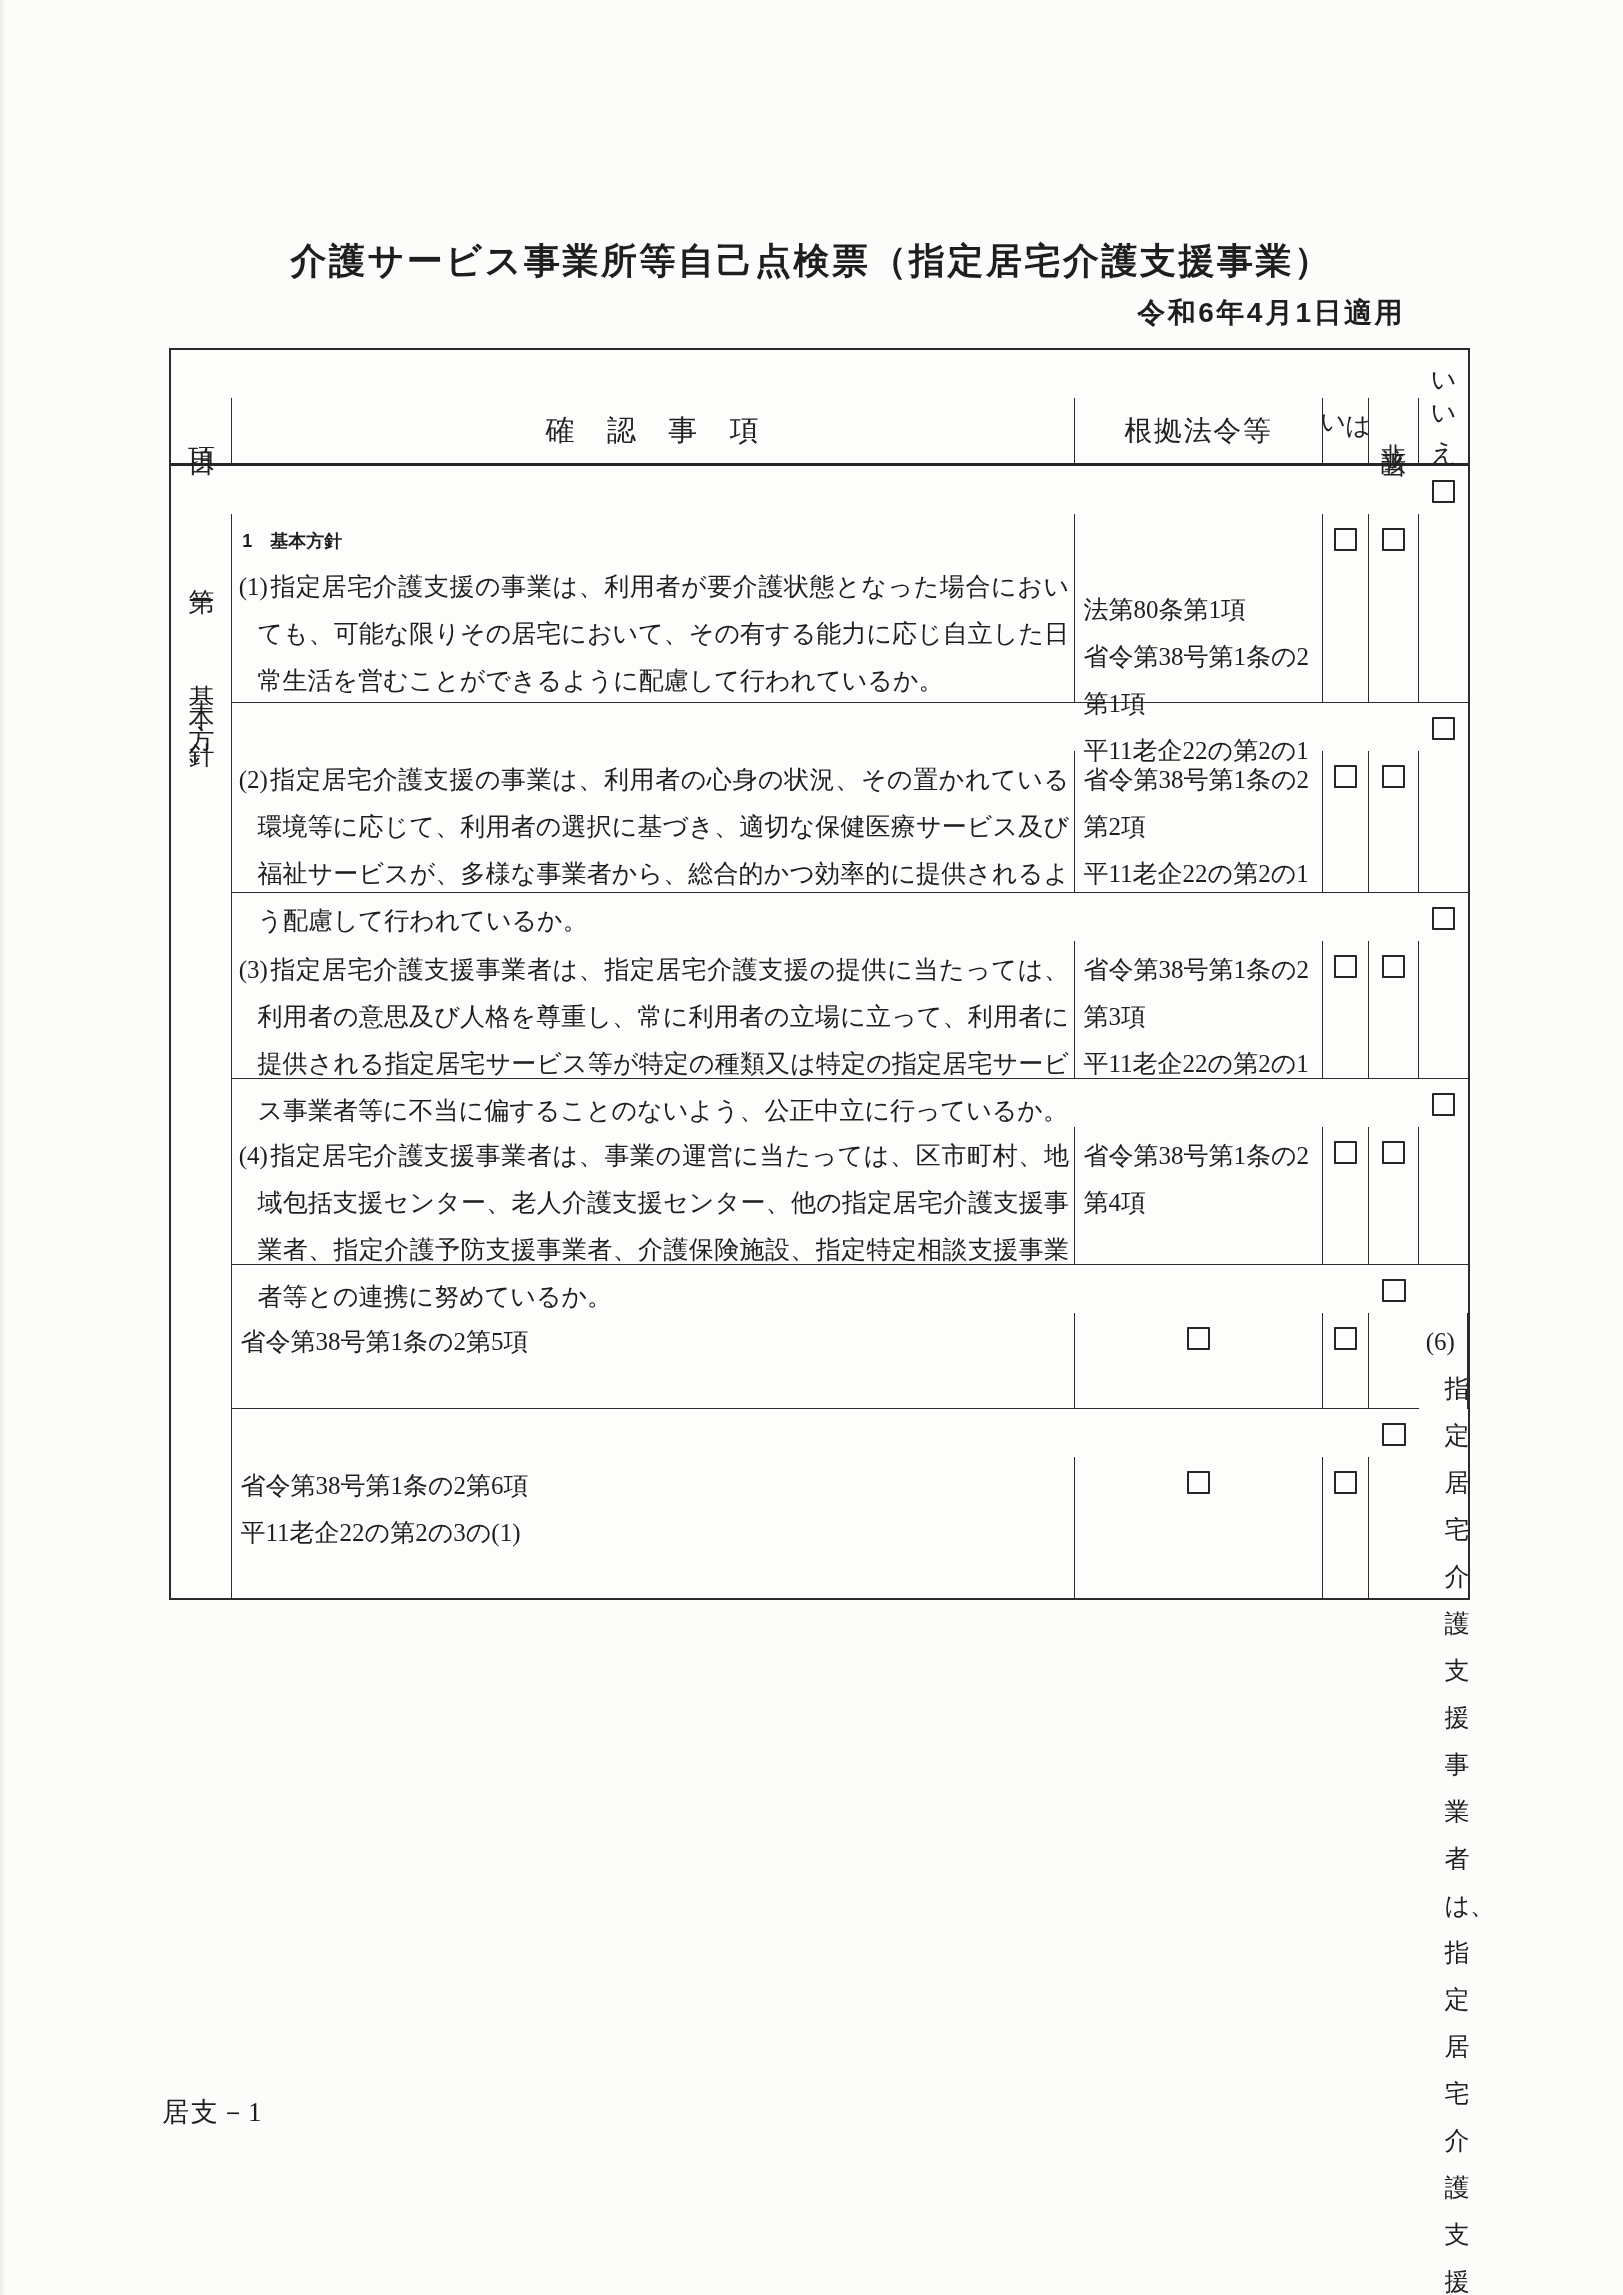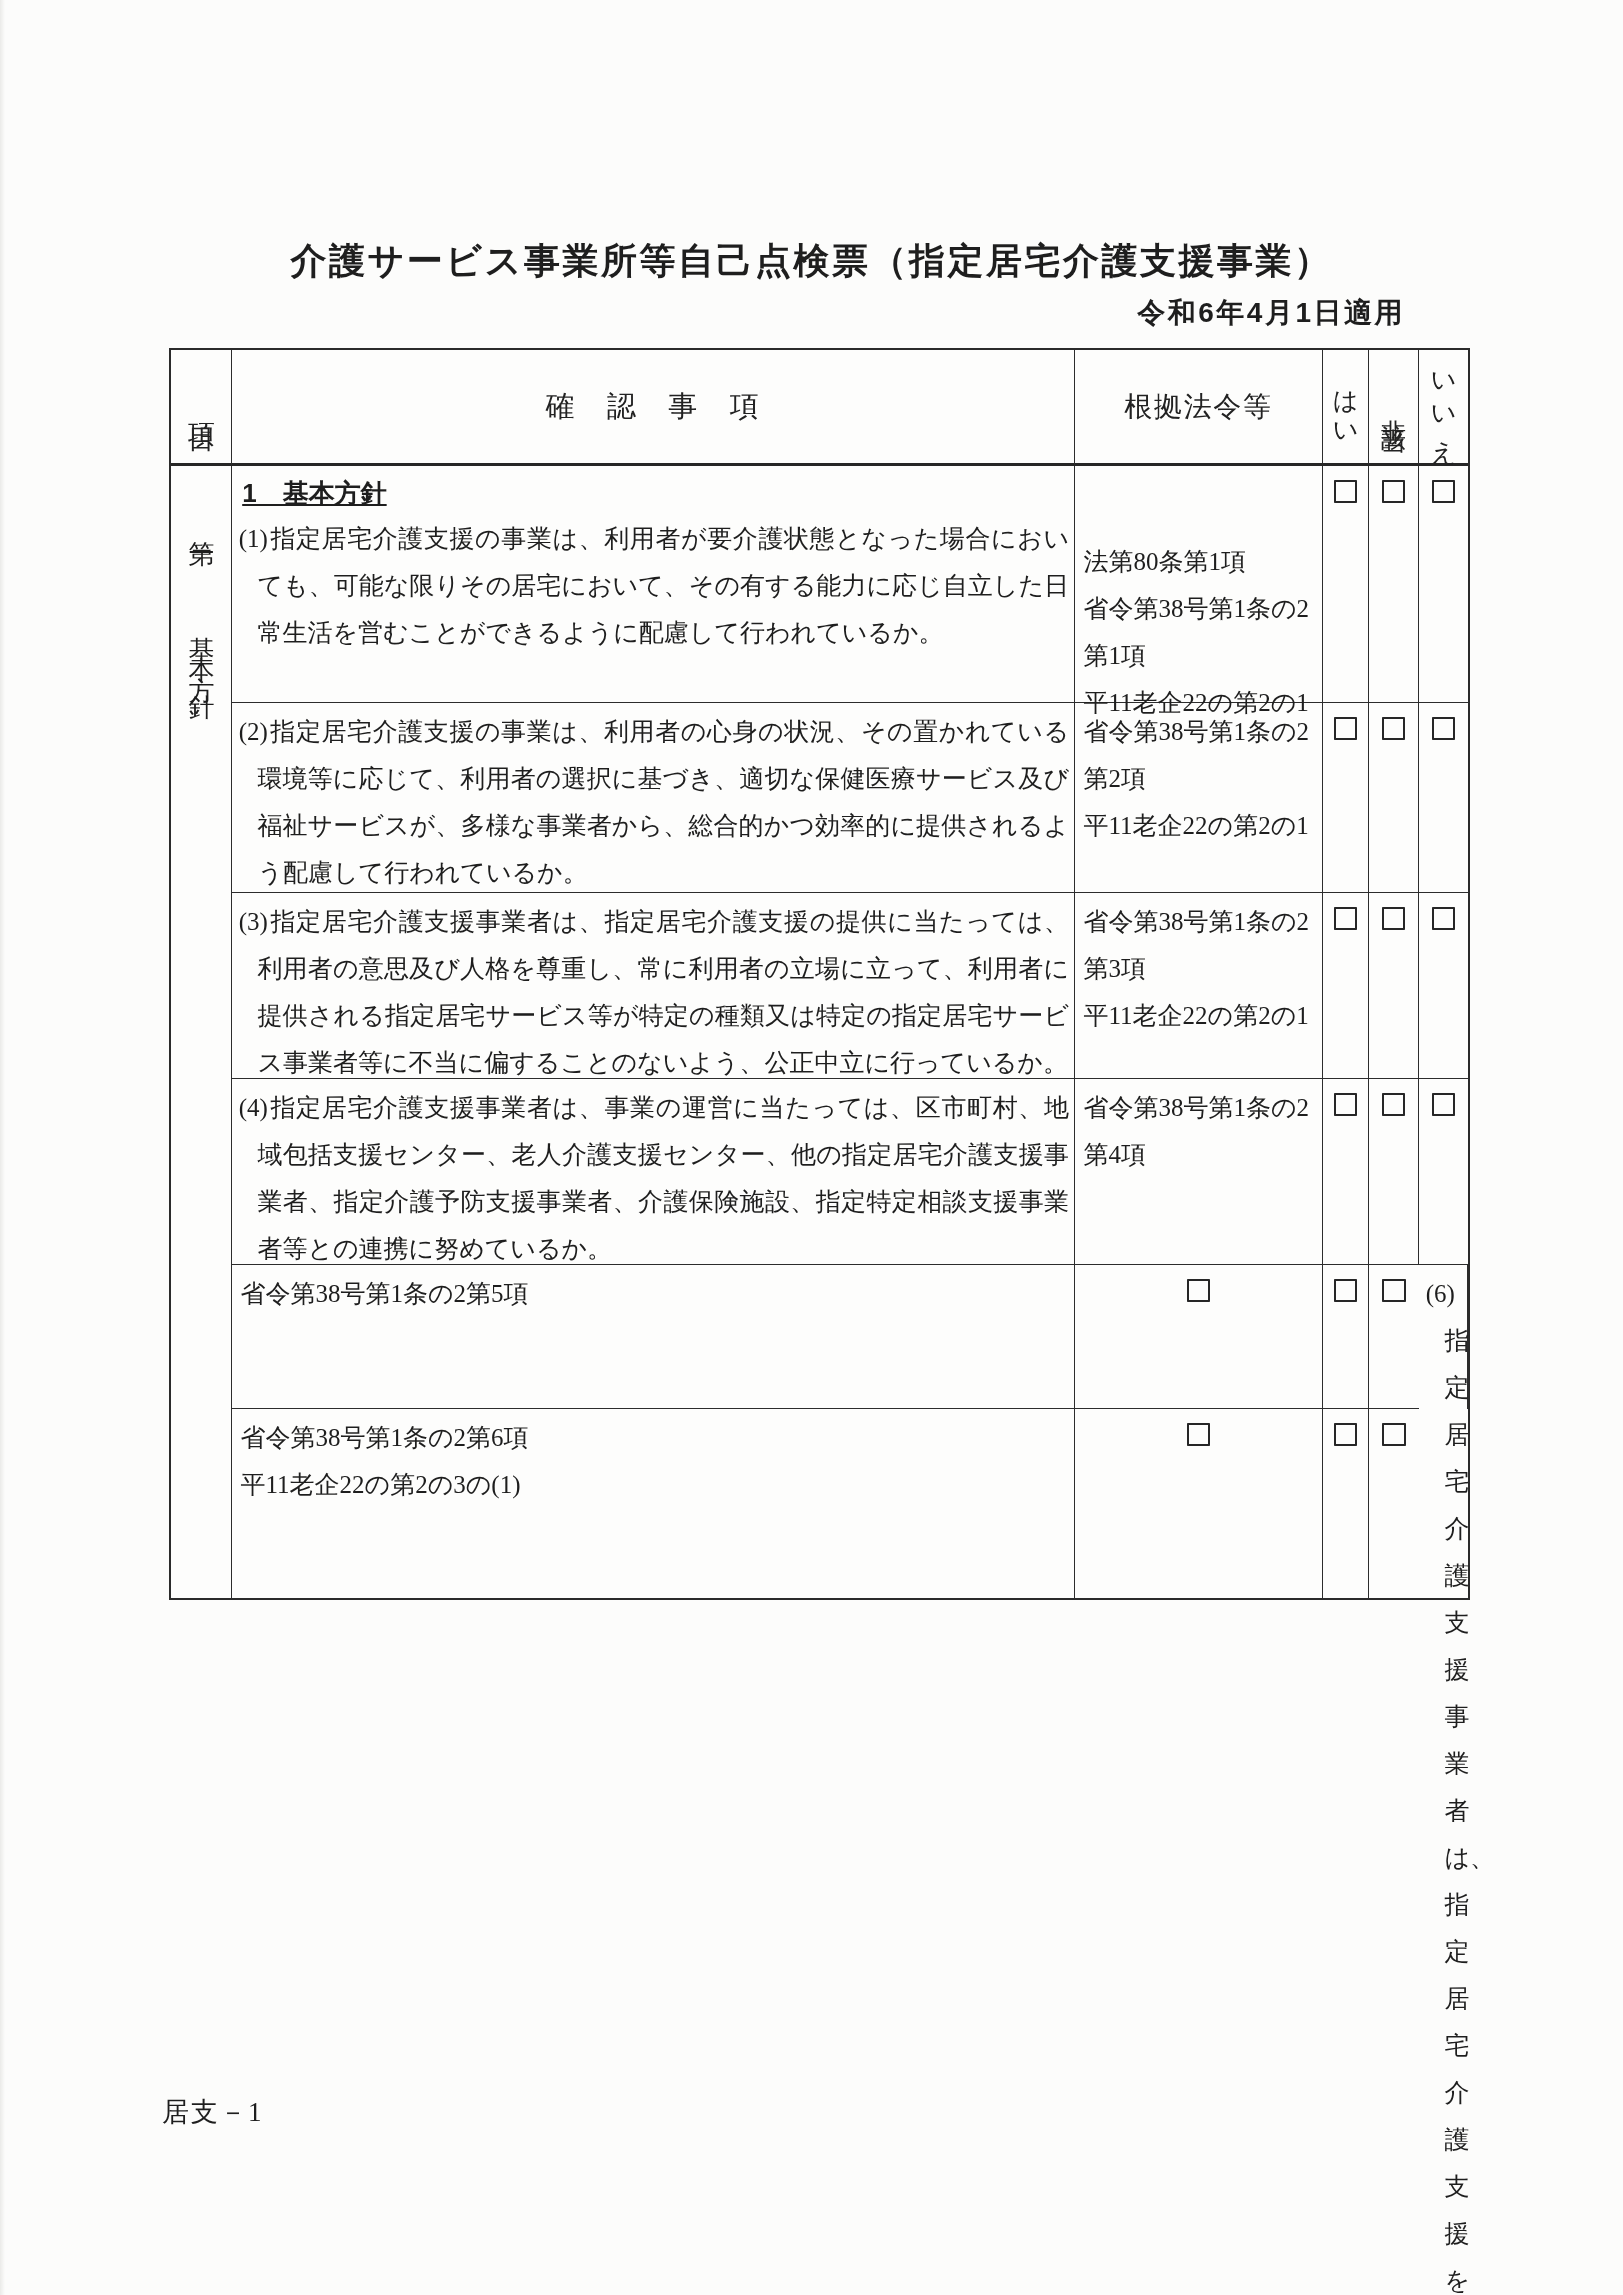--- a/index.html
+++ b/index.html
@@ -25,21 +25,21 @@
   }
   .sheet{
     position:absolute;left:169px;top:348px;
     display:grid;
     grid-template-columns:61px 843px 248px 46px 50px 49px;
     grid-template-rows:116px 237px 190px 186px 186px 144px 189px;
     border:2.5px solid #2b2b2b;
     background:#fdfdfc;
   }
   .c{box-sizing:border-box;min-width:0;min-height:0;}
-  .br{border-right:1.7px solid #2c2c2c;}
+  .br{border-right:1.7px solid #2c2c2c;margin-top:48px;}
   .bb{border-bottom:1.7px solid #2c2c2c;}
   .bbh{border-bottom:3.4px solid #262626;}
   
   .hc{
     display:flex;align-items:center;justify-content:center;
     font-family:"Liberation Sans","DejaVu Sans",sans-serif;
     font-size:27px;color:#222;
   }
   .vtext{
     writing-mode:vertical-rl;
@@ -64,23 +64,22 @@
   .cat-group.g1{margin-top:54px;}
   .cat-group.g2{margin-top:57px;}
   
   .txt{
     padding:5px 5px 0 6.8px;
     font-size:25px;line-height:47px;
     text-align:justify;
   }
   .sec-head{
     font-family:"Liberation Sans","DejaVu Sans",sans-serif;
-    font-weight:bold;font-size:26px;line-height:44px;
+    font-weight:bold;font-size:18px;line-height:44px;
     padding-left:3.4px;
-    text-decoration:underline;
   }
   .item{margin:0;padding-left:18.6px;text-indent:-18.6px;}
   .item .no{display:inline-block;width:31px;text-indent:0;}
   .legal{
     padding:5px 3.4px 0 8.5px;
     font-size:25px;line-height:47px;
     white-space:pre-line;
     text-align:left;
   }
   .legal.first{padding-top:72px;}

